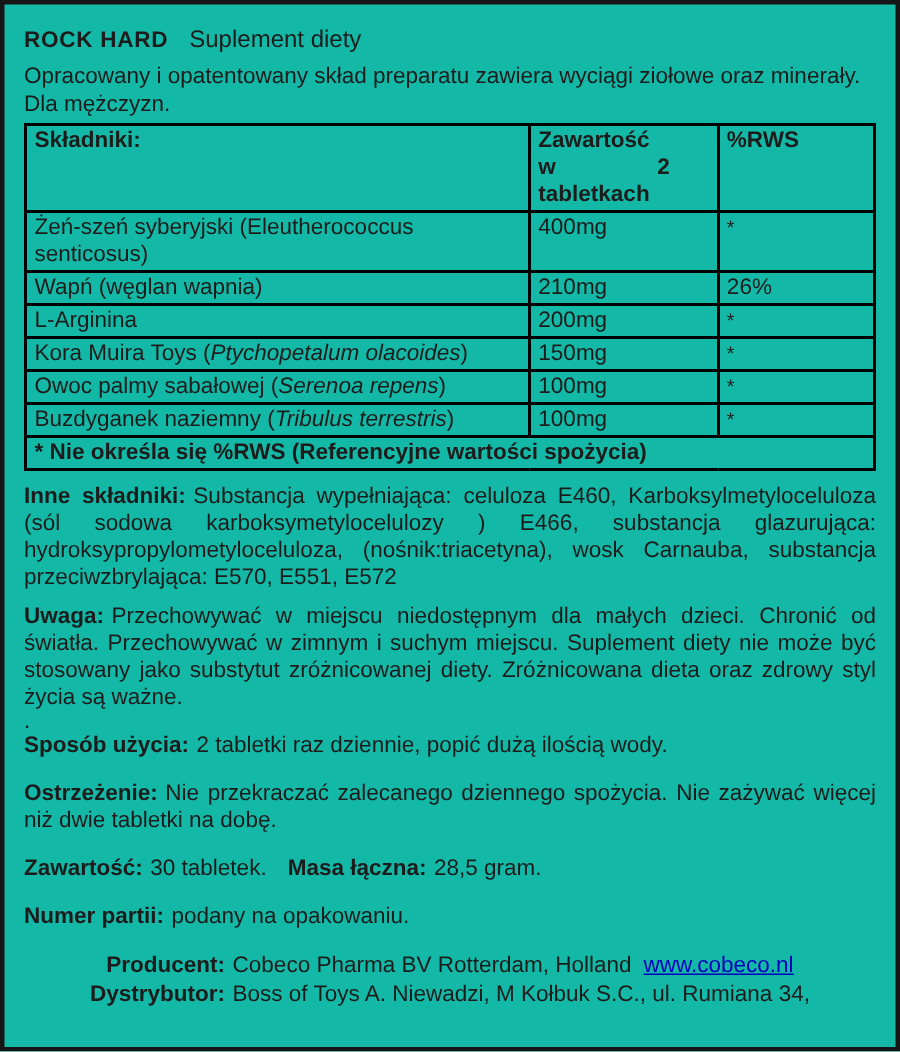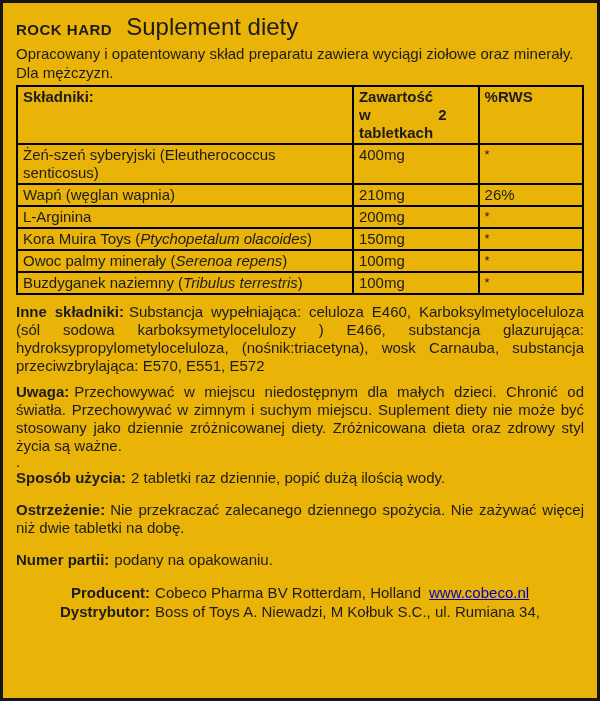--- a/index.html
+++ b/index.html
@@ -1,26 +1,26 @@
 <!DOCTYPE html>
 <html lang="pl"><head>
 <meta charset="utf-8">
 <style>
   html,body{margin:0;padding:0;background:#fff;}
   .page{
     width:600px;height:701px;box-sizing:border-box;
-    border:3px solid #161616;background:#eab308;overflow:hidden;
+    border:3px solid #161616;background:#14b8a6;overflow:hidden;
     padding:9px 13px 0 13px;
     font-family:"Liberation Sans",sans-serif;
     color:#1c1c1c;font-size:15px;line-height:18px;
   }
   
   .titlebar{display:flex;align-items:baseline;margin:6px 0 6px 0;}
   .brand{font-weight:bold;font-size:15px;letter-spacing:.5px;margin-right:14px;}
-  .doctitle{font-size:24px;}
+  .doctitle{font-size:16px;}
   .introline{margin:0 0 1px 0;}
   
   table.ingredients{
     width:100%;border-collapse:collapse;table-layout:fixed;
     margin:3px 0 8px 0;font-size:15px;
   }
   table.ingredients th, table.ingredients td{
     border:2px solid #000000;padding:1px 5px;vertical-align:top;text-align:left;
   }
   .col-name{width:61%;}
@@ -84,40 +84,44 @@
         <td><span>L-Arginina</span><i></i><span></span></td>
         <td class="amt">200mg</td>
         <td class="rws star">*</td>
       </tr>
       <tr>
         <td><span>Kora Muira Toys (</span><i>Ptychopetalum olacoides</i><span>)</span></td>
         <td class="amt">150mg</td>
         <td class="rws star">*</td>
       </tr>
       <tr>
-        <td><span>Owoc palmy minerały (</span><i>Serenoa repens</i><span>)</span></td>
+        <td><span>Owoc palmy sabałowej (</span><i>Serenoa repens</i><span>)</span></td>
         <td class="amt">100mg</td>
         <td class="rws star">*</td>
       </tr>
       <tr>
         <td><span>Buzdyganek naziemny (</span><i>Tribulus terrestris</i><span>)</span></td>
         <td class="amt">100mg</td>
         <td class="rws star">*</td>
       </tr>
+      <tr class="footnote-row">
+        <td colspan="3">* Nie określa się %RWS (Referencyjne wartości spożycia)</td>
+      </tr>
     </tbody>
   </table>
 
   <p class="para"><b class="lbl">Inne składniki:</b><span>Substancja wypełniająca: celuloza E460, Karboksylmetyloceluloza (sól sodowa karboksymetylocelulozy ) E466, substancja glazurująca: hydroksypropylometyloceluloza, (nośnik:triacetyna), wosk Carnauba, substancja przeciwzbrylająca: E570, E551, E572</span></p>
 
-  <p class="para tight"><b class="lbl">Uwaga:</b><span>Przechowywać w miejscu niedostępnym dla małych dzieci. Chronić od światła. Przechowywać w zimnym i suchym miejscu. Suplement diety nie może być stosowany jako dziennie zróżnicowanej diety. Zróżnicowana dieta oraz zdrowy styl życia są ważne.</span></p>
+  <p class="para tight"><b class="lbl">Uwaga:</b><span>Przechowywać w miejscu niedostępnym dla małych dzieci. Chronić od światła. Przechowywać w zimnym i suchym miejscu. Suplement diety nie może być stosowany jako substytut zróżnicowanej diety. Zróżnicowana dieta oraz zdrowy styl życia są ważne.</span></p>
   <p class="dotline">.</p>
   <p class="para gap-lg"><b class="lbl">Sposób użycia:</b><span>2 tabletki raz dziennie, popić dużą ilością wody.</span></p>
 
   <p class="para gap-lg"><b class="lbl">Ostrzeżenie:</b><span>Nie przekraczać zalecanego dziennego spożycia. Nie zażywać więcej niż dwie tabletki na dobę.</span></p>
 
+  <p class="para gap-lg"><b class="lbl">Zawartość:</b><span>30 tabletek.</span><b class="lbl2">Masa łączna:</b><span>28,5 gram.</span></p>
 
 
   <p class="para gap-lg"><b class="lbl">Numer partii:</b><span>podany na opakowaniu.</span></p>
 
   <div class="company">
     <div><b class="lbl">Producent:</b><span>Cobeco Pharma BV Rotterdam, Holland</span><a href="#" class="link">www.cobeco.nl</a></div>
     <div><b class="lbl">Dystrybutor:</b><span>Boss of Toys A. Niewadzi, M Kołbuk S.C., ul. Rumiana 34,</span></div>
 
   </div>
 

